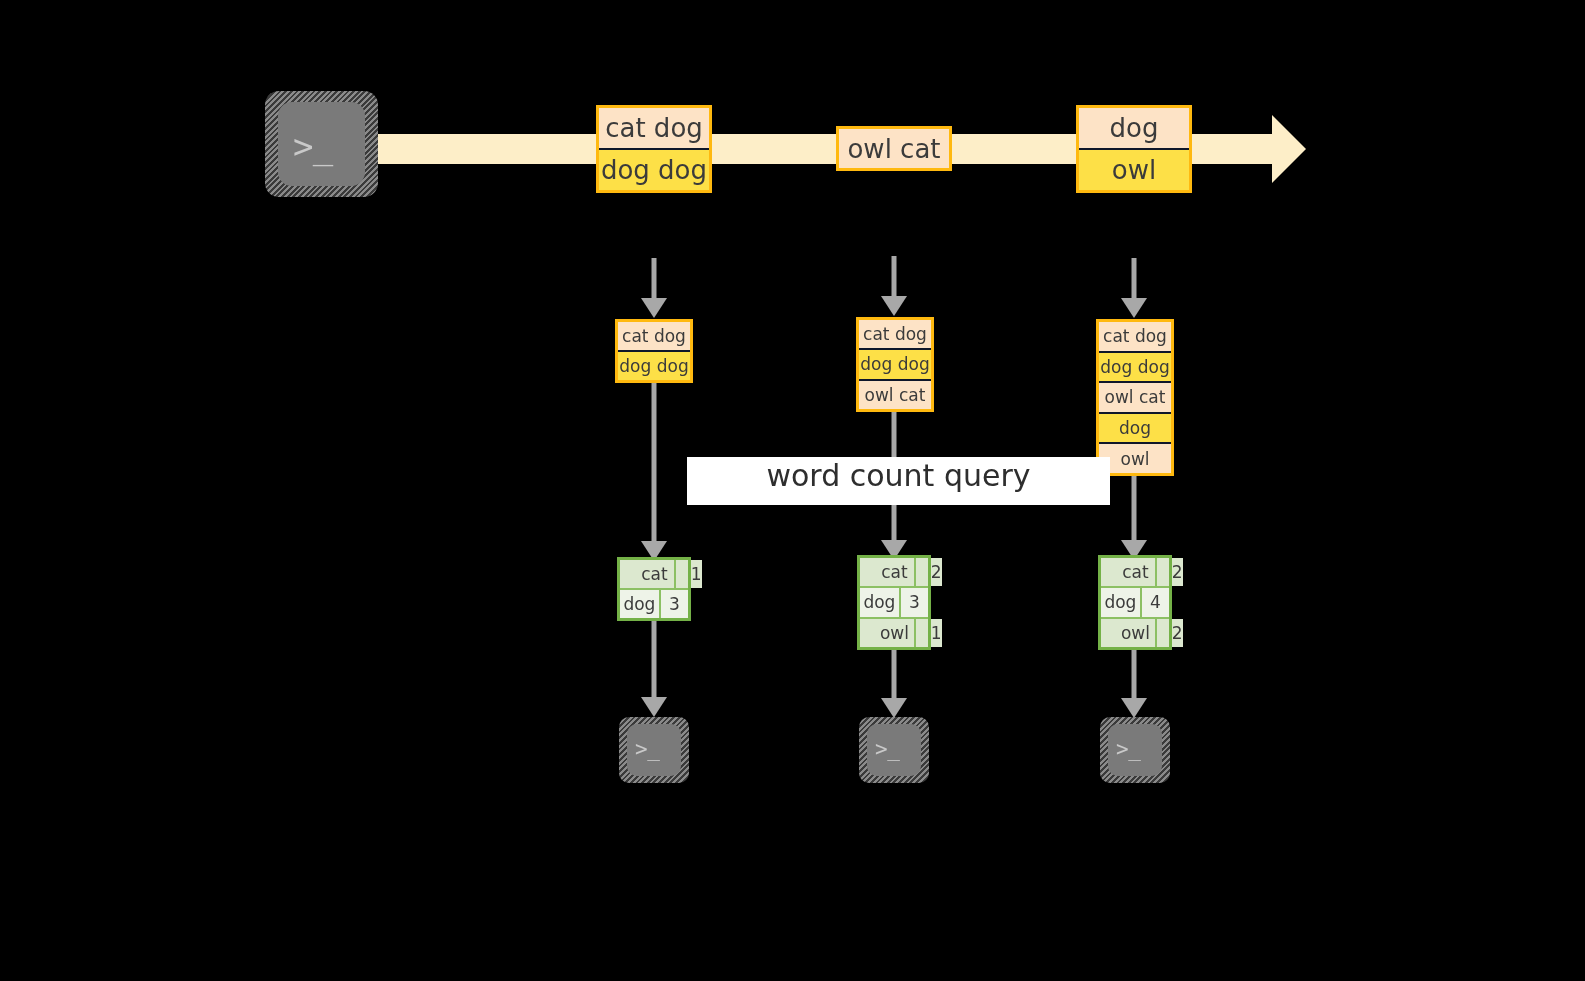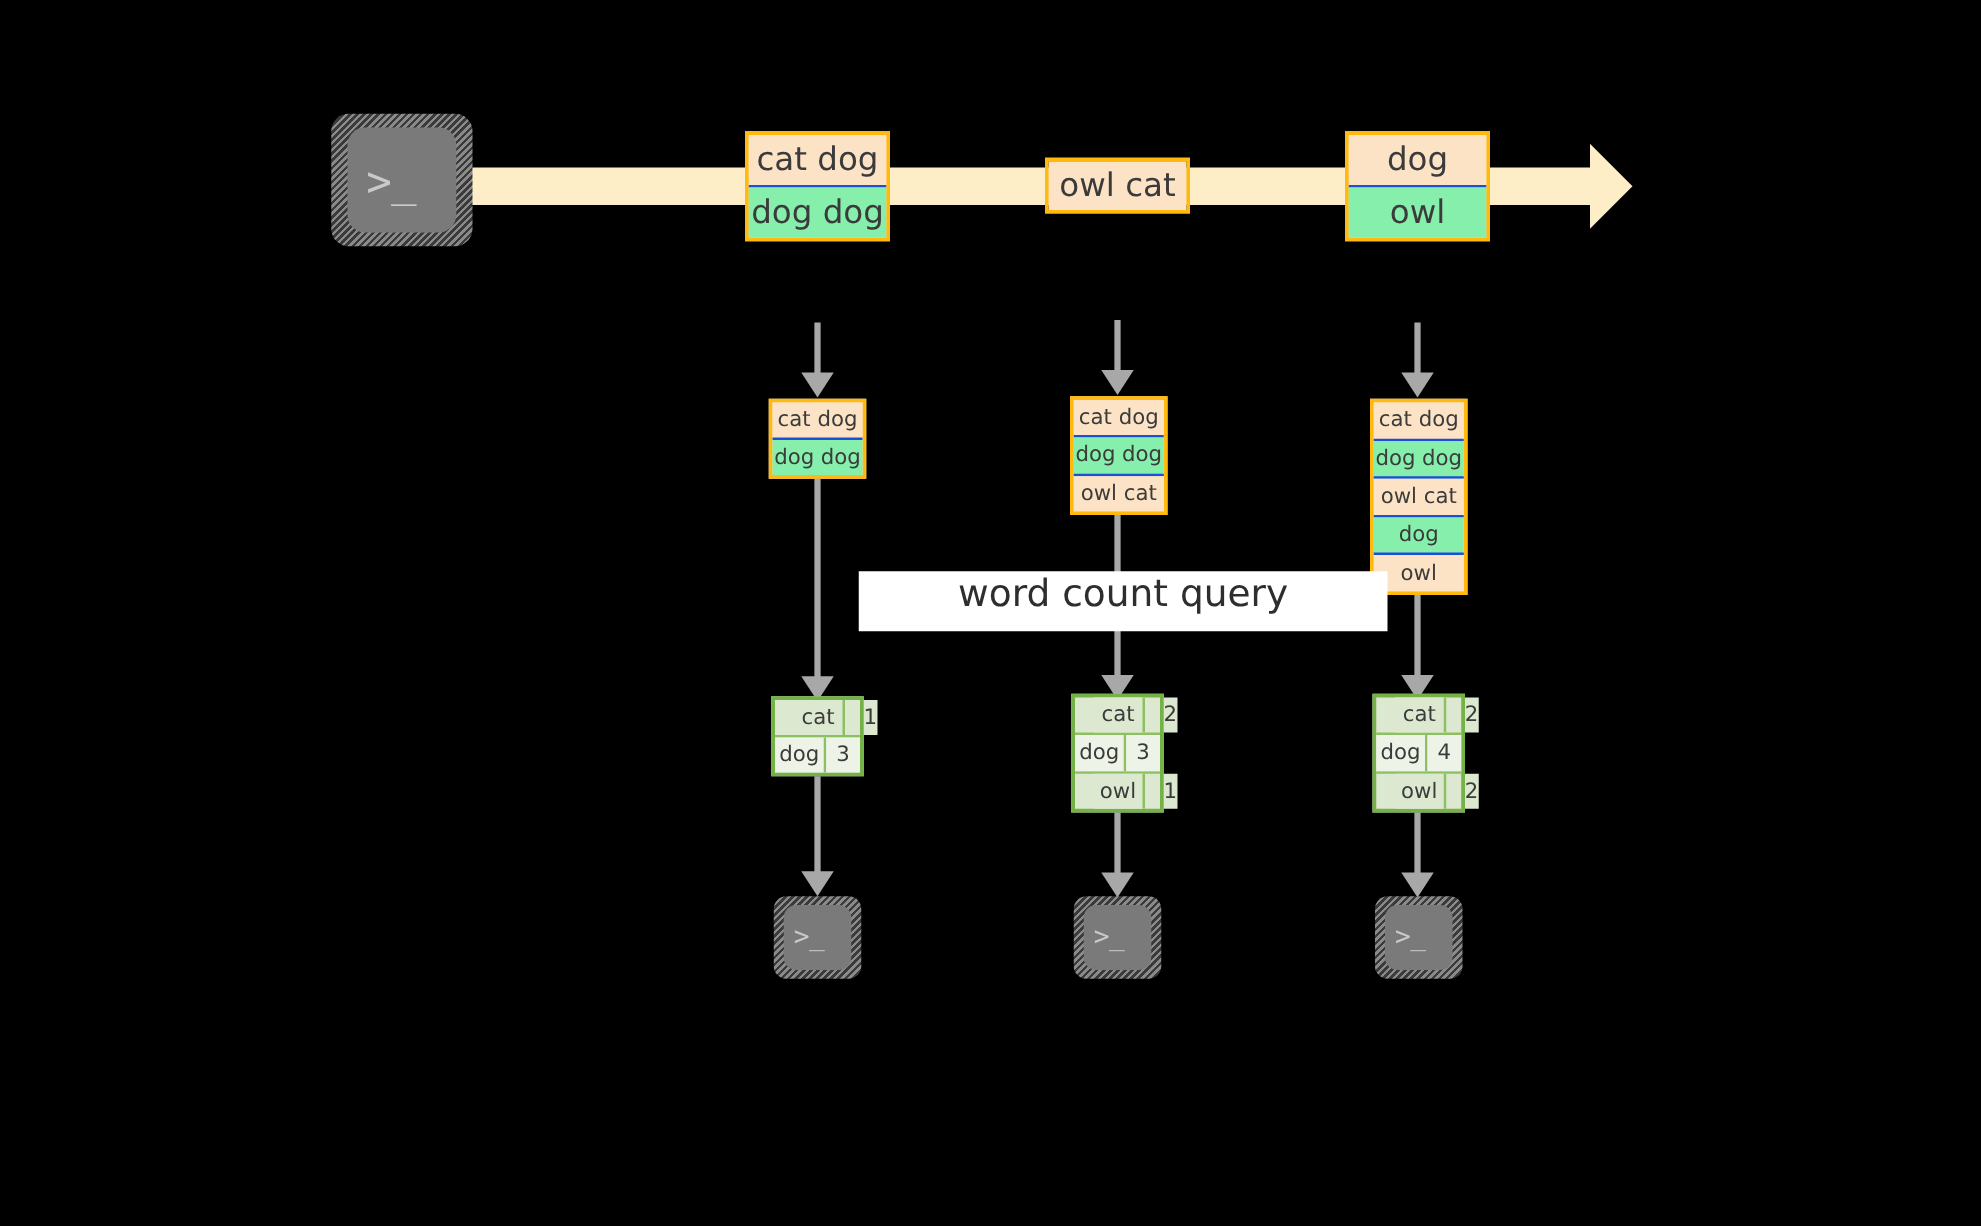--- a/index.html
+++ b/index.html
@@ -58,24 +58,24 @@
     display: flex;
     flex-direction: column;
   }
   .obox .row {
     flex: 1 1 auto;
     display: flex;
     align-items: center;
     justify-content: center;
     color: #3b3b3b;
     white-space: nowrap;
-    border-bottom: 2px solid #1d4ed8;
+    border-bottom: 2px solid #0f172a;
   }
   .obox .row:last-child { border-bottom: none; }
-  .obox .row.alt { background: #86efac; }
+  .obox .row.alt { background: #fde047; }
   .obox .row.dk  { background: #fde3c6; }
 
   
   .obox.big .row { font-size: 26px; }
   
   .obox.sm .row { font-size: 17px; }
 
   
   .gbox {
     position: absolute;

